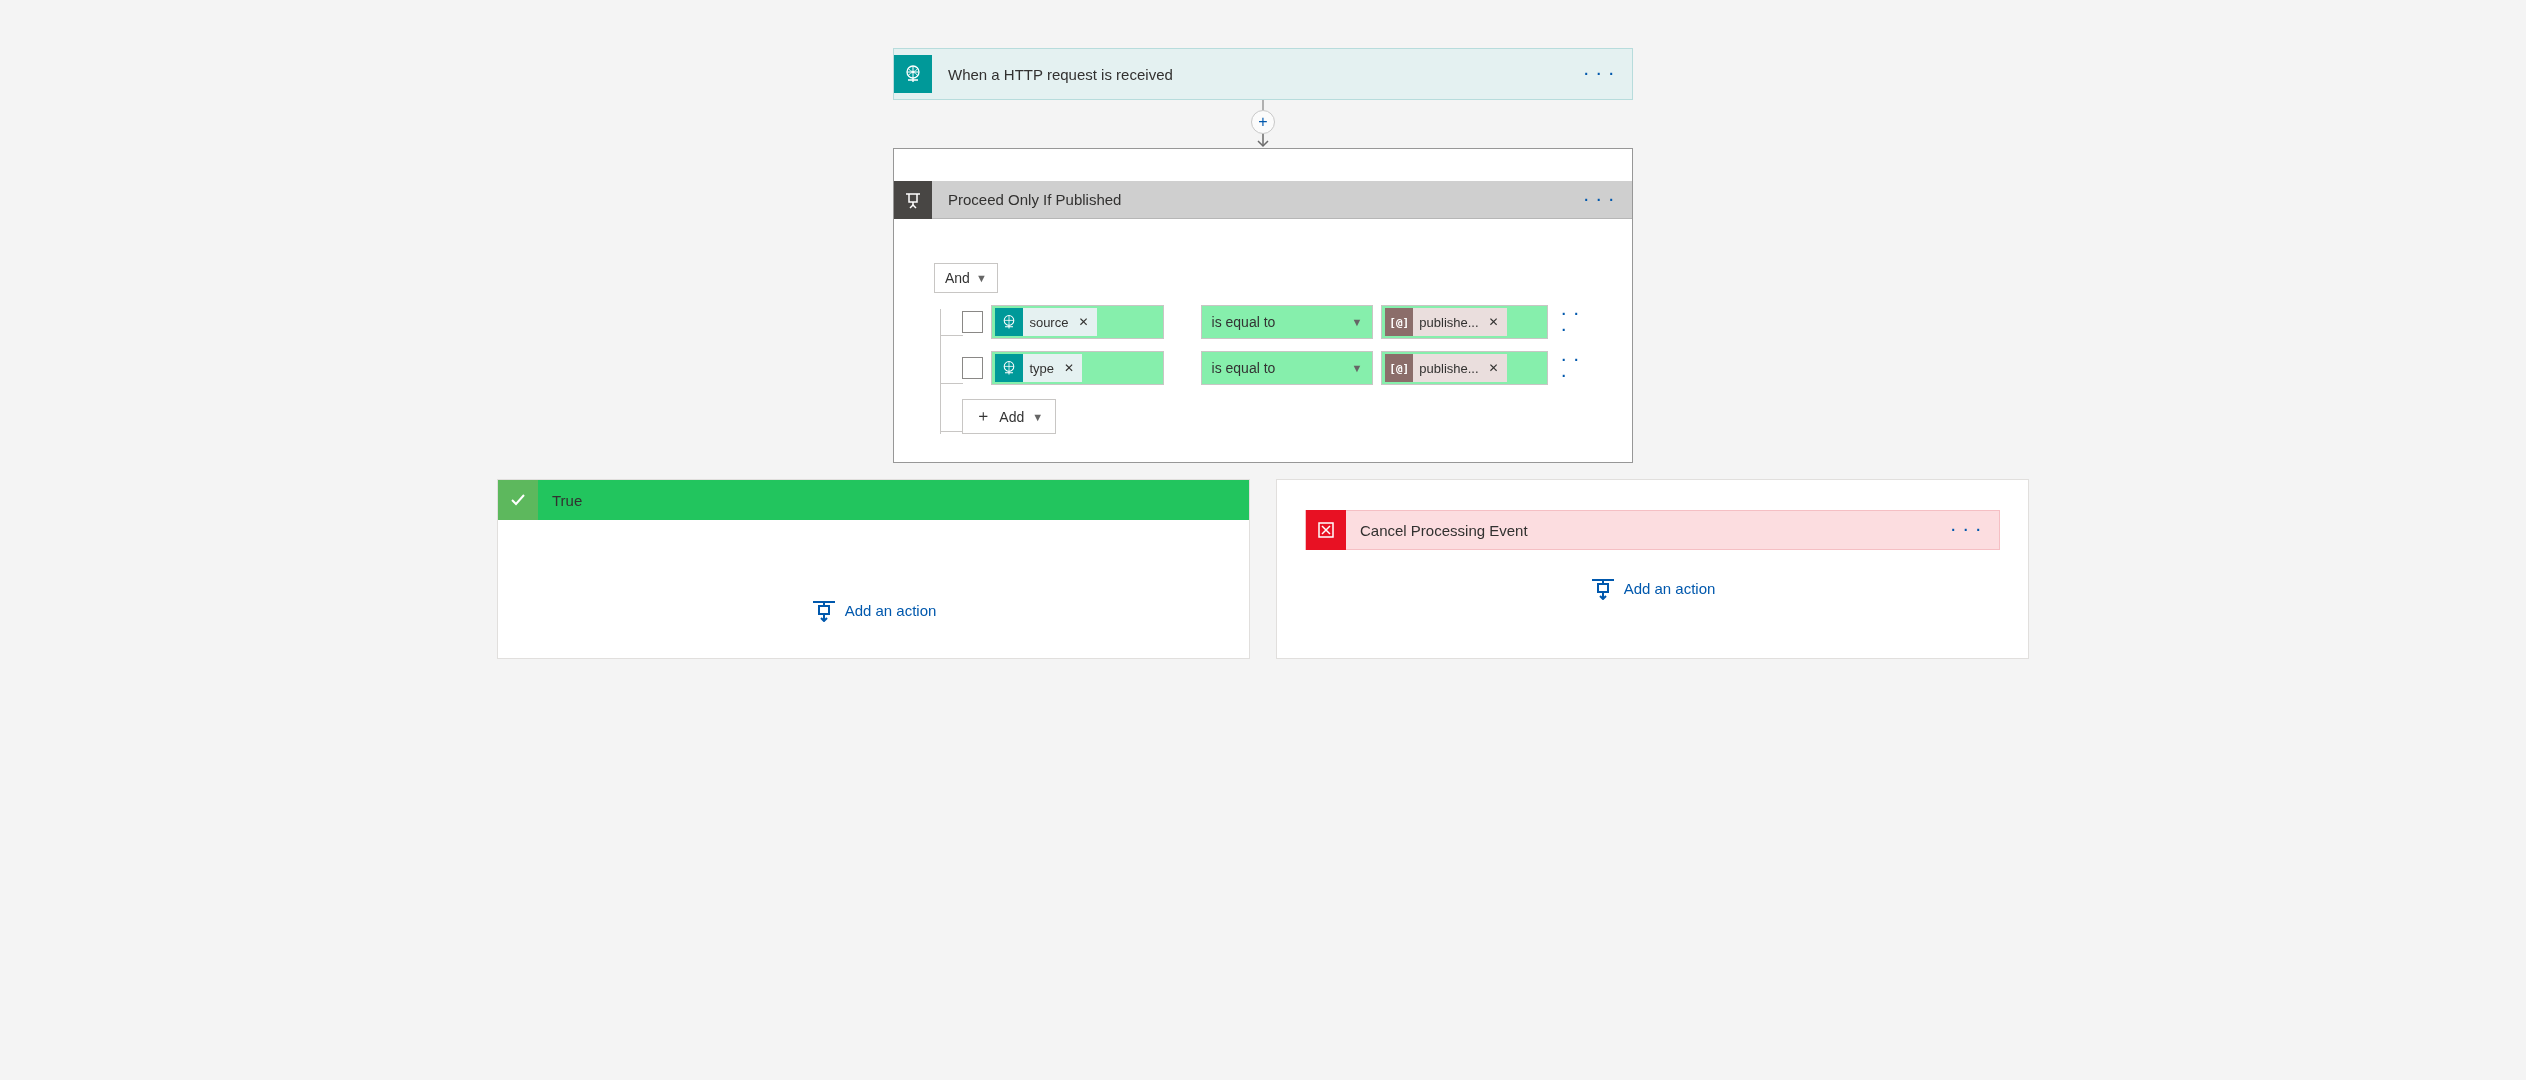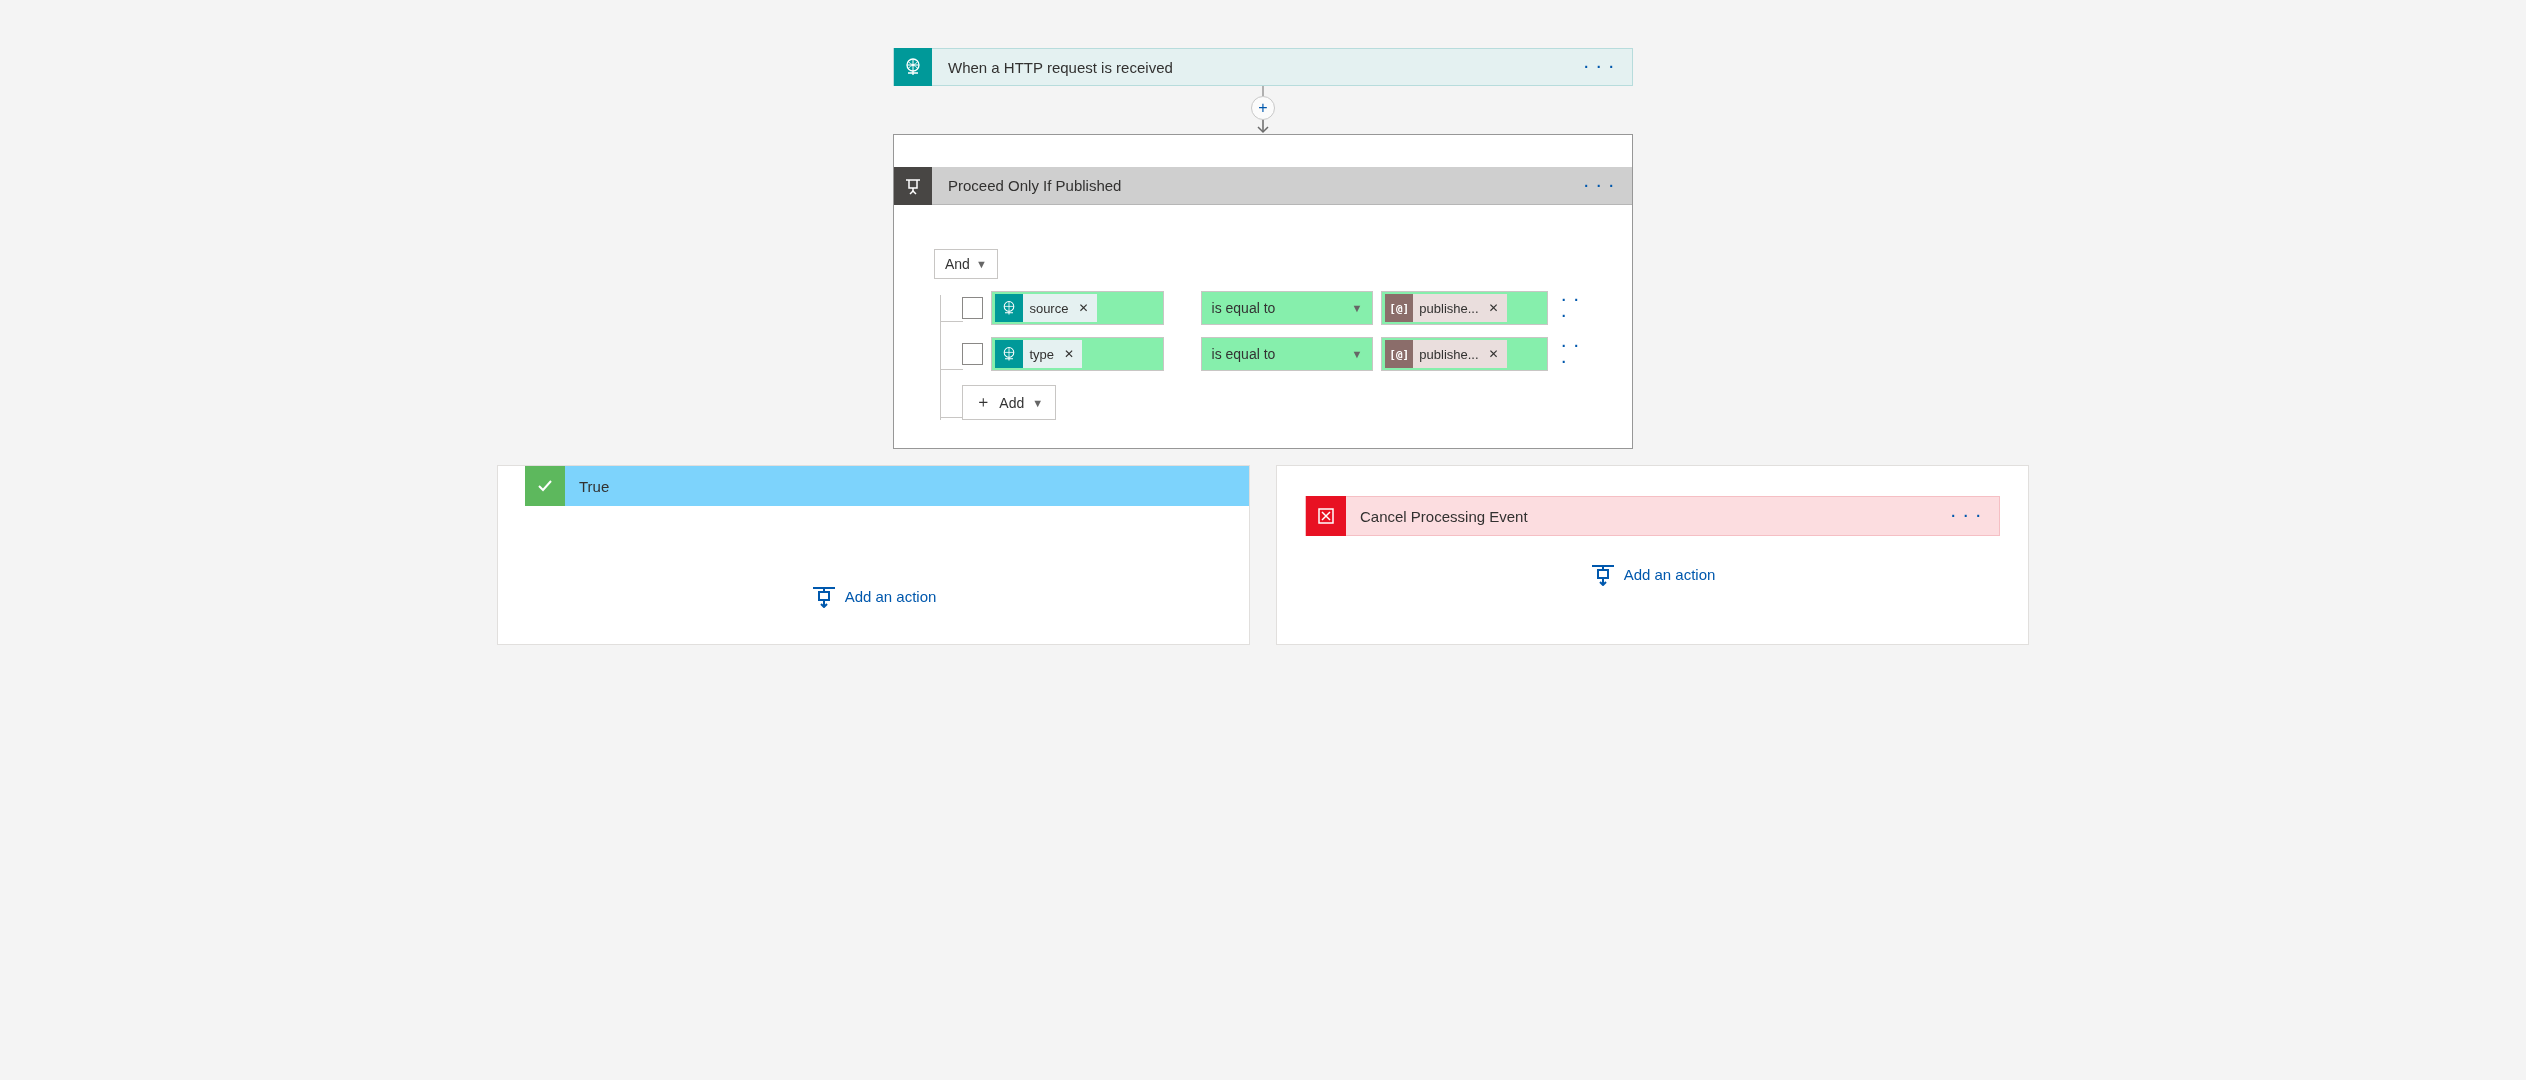--- a/index.html
+++ b/index.html
@@ -21,21 +21,21 @@
     width: 740px;
     margin: 0 auto;
     display: flex;
     flex-direction: column;
     align-items: center;
   }
 
   
   .trigger-card {
     width: 100%;
-    height: 38px;
+    height: 52px;
     display: flex;
     align-items: center;
     background: #e4f1f1;
     border: 1px solid #b7dcdc;
     cursor: pointer;
   }
   .trigger-icon-box {
     width: 38px;
     height: 38px;
     background: #009999;
@@ -169,21 +169,21 @@
     margin-top: 16px;
   }
   .branch {
     flex:1;
     border:1px solid #e1dfdd;
     background:#fff;
   }
   .branch-header {
     height:40px; display:flex; align-items:center;
   }
-  .branch.true  .branch-header { background:#7dd3fc;margin-left:27px; }
+  .branch.true  .branch-header { background:#22c55e; }
   .branch.false .branch-header { background:#fdebeb; }
   .branch-header .bicon {
     width:40px; height:40px; display:flex; align-items:center; justify-content:center;
   }
   .branch.true  .bicon { background:#5db85d; color:#fff; }
   .branch.false .bicon { background:#f1707b; color:#fff; font-size:18px; }
   .branch-header .btitle { padding-left:14px; font-size:15px; color:#323130; }
   .branch-body { padding: 30px 28px 36px 28px; }
 
   .cancel-card {

